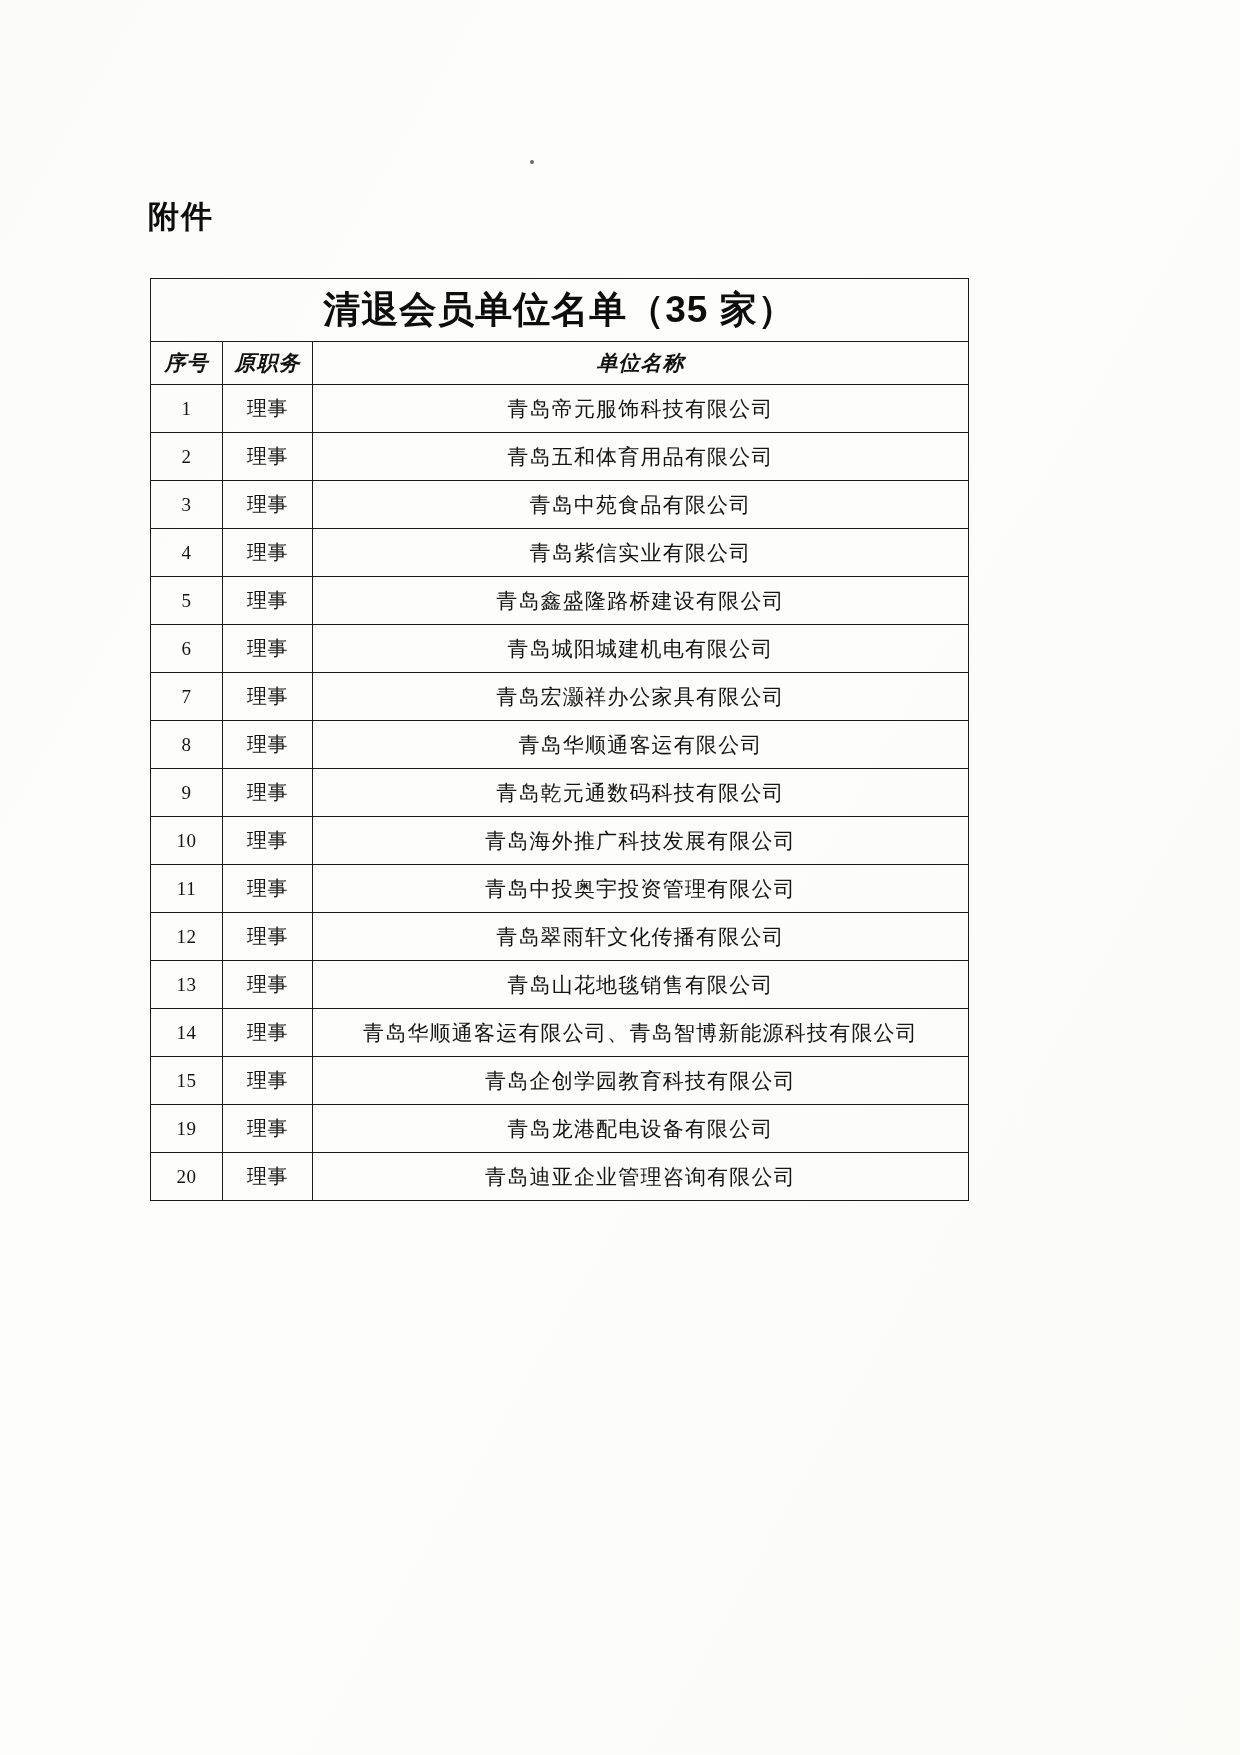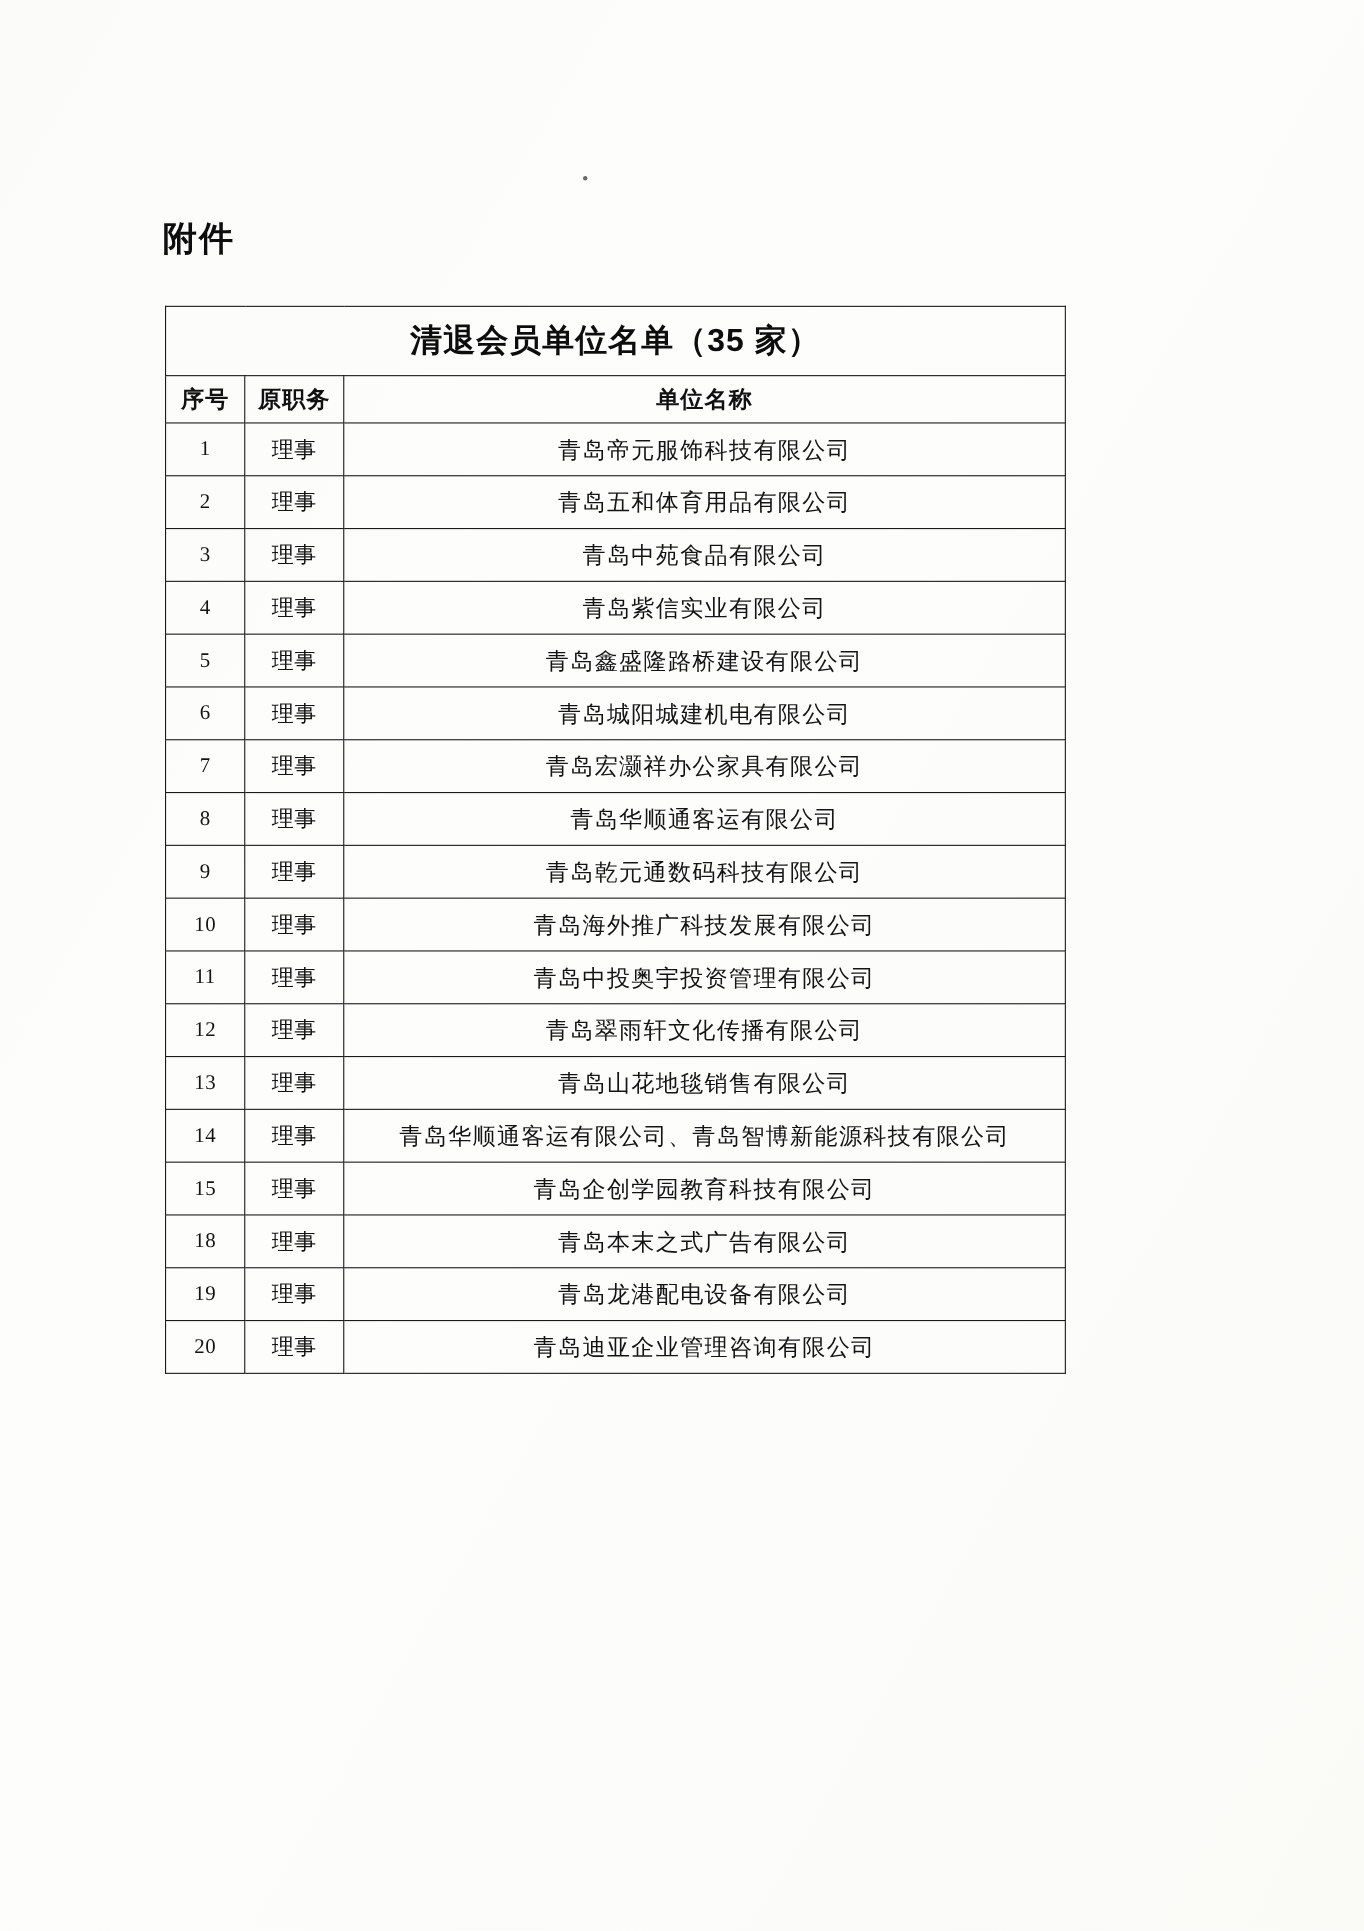--- a/index.html
+++ b/index.html
@@ -57,33 +57,34 @@
     table-layout: fixed;
   }
   table.listing td, table.listing th {
     border: 1.6px solid #1b1b1b;
     padding: 0;
   }
   .title-cell {
     height: 62px;
     text-align: center;
     font-family: "Liberation Sans", sans-serif;
-    font-size: 29px;
+    font-size: 37px;
     font-weight: bold;
     letter-spacing: 1px;
     color: #0d0d0d;
   }
   .hdr-cell {
     height: 42px;
     text-align: center;
     font-family: "Liberation Serif", serif;
     font-size: 21px;
     font-weight: bold;
     letter-spacing: 1px;
     color: #111;
+    font-style: italic;
   }
   .col-idx { width: 72px; }
   .col-role { width: 90px; }
   .col-name { width: 656px; }
 
   .body-cell {
     height: 47px;
     text-align: center;
     font-family: "Liberation Serif", serif;
     font-size: 20px;
@@ -191,25 +192,20 @@
           <td class="body-cell idx">14</td>
           <td class="body-cell role">理事</td>
           <td class="body-cell name">青岛华顺通客运有限公司、青岛智博新能源科技有限公司</td>
         </tr>
         <tr>
           <td class="body-cell idx">15</td>
           <td class="body-cell role">理事</td>
           <td class="body-cell name">青岛企创学园教育科技有限公司</td>
         </tr>
         <tr>
-          <td class="body-cell idx">18</td>
-          <td class="body-cell role">理事</td>
-          <td class="body-cell name">青岛本末之式广告有限公司</td>
-        </tr>
-        <tr>
           <td class="body-cell idx">19</td>
           <td class="body-cell role">理事</td>
           <td class="body-cell name">青岛龙港配电设备有限公司</td>
         </tr>
         <tr>
           <td class="body-cell idx">20</td>
           <td class="body-cell role">理事</td>
           <td class="body-cell name">青岛迪亚企业管理咨询有限公司</td>
         </tr>
       </tbody>

